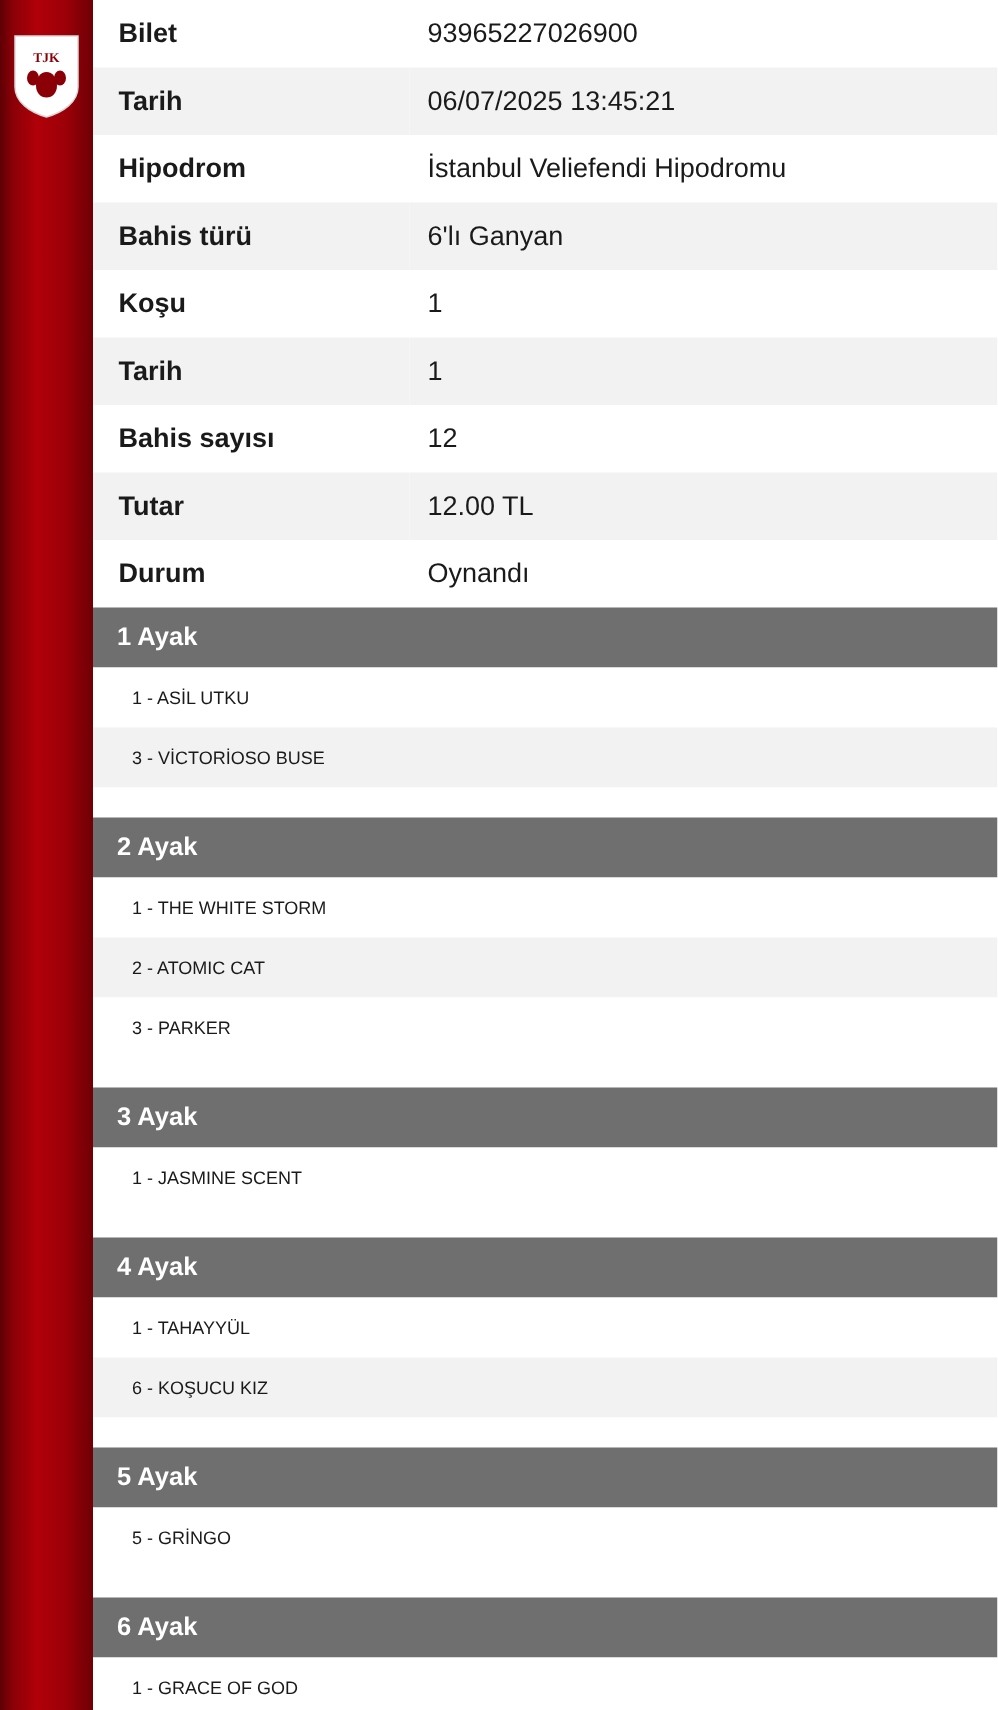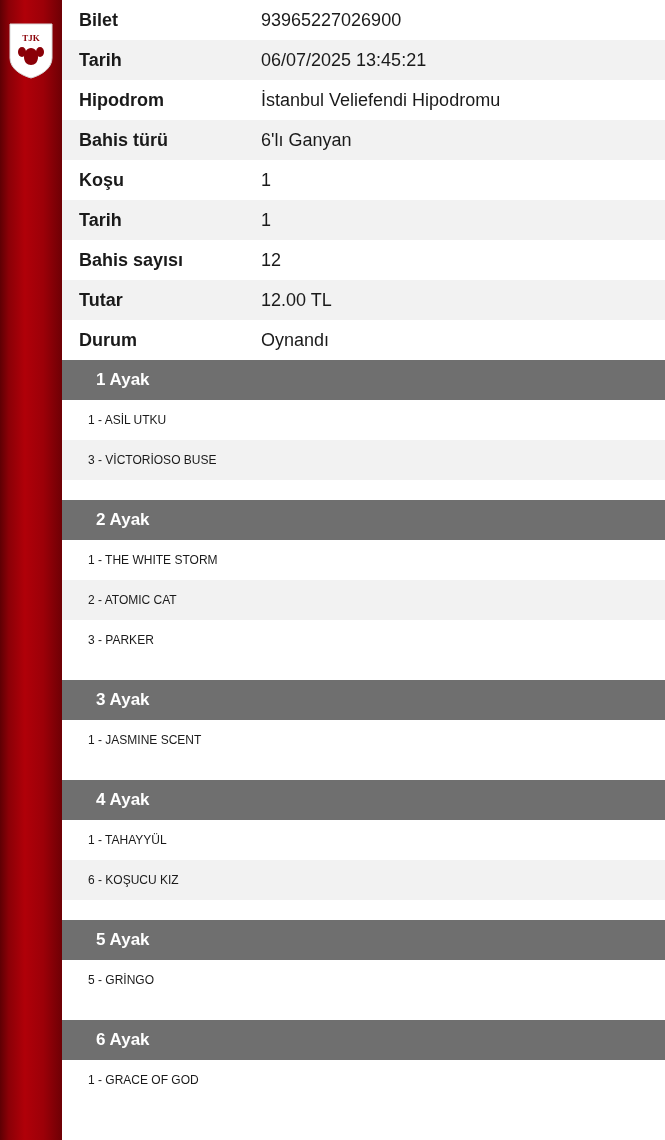--- a/index.html
+++ b/index.html
@@ -48,21 +48,21 @@
 
   
   .info-table {
     width: 100%;
     border-collapse: collapse;
   }
   .info-table tr { height: 40px; }
   .info-table tr.alt { background: #f2f2f2; }
   .info-table tr.plain { background: #ffffff; }
   .info-table td {
-    padding: 0;
+    padding: 12px;
     vertical-align: middle;
     font-size: 18px;
     color: #1a1a1a;
   }
   .info-table td.label {
     width: 182px;
     padding-left: 17px;
     font-weight: bold;
   }
   .info-table td.value {
@@ -71,21 +71,21 @@
   }
 
   
   .leg-header {
     background: #6f6f6f;
     color: #ffffff;
     font-size: 17px;
     font-weight: bold;
     height: 40px;
     line-height: 40px;
-    padding-left: 34px;
+    padding-left: 16px;
     box-sizing: border-box;
   }
   .leg-row {
     height: 40px;
     line-height: 40px;
     font-size: 12px;
     color: #1a1a1a;
     padding-left: 26px;
     box-sizing: border-box;
     background: #ffffff;

